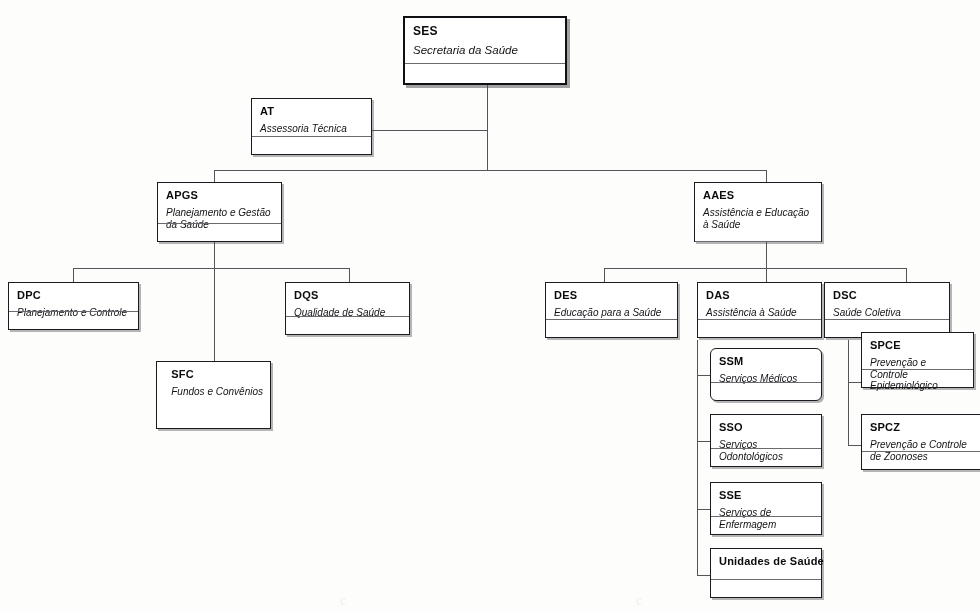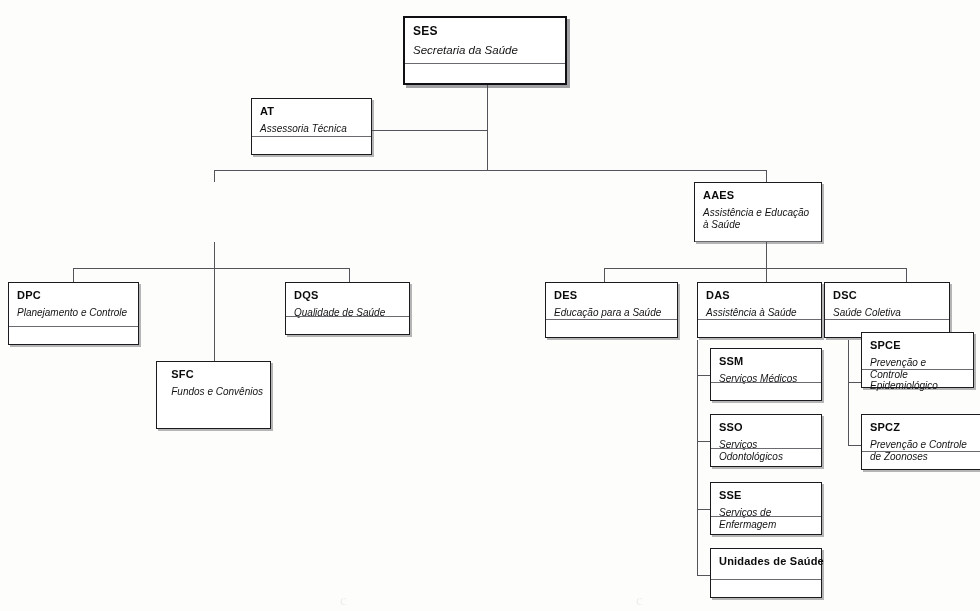--- a/index.html
+++ b/index.html
@@ -137,30 +137,37 @@
   </div>
 
   <div class="node" style="left:251px; top:98px; width:121px; height:57px;">
     <div class="node-body">
       <div class="node-code">AT</div>
       <div class="node-name">Assessoria Técnica</div>
     </div>
     <div class="node-foot"></div>
   </div>
 
+  <div class="node heavy" style="left:157px; top:182px; width:125px; height:60px;">
+    <div class="node-body">
+      <div class="node-code">APGS</div>
+      <div class="node-name">Planejamento e Gestão da Saúde</div>
+    </div>
+    <div class="node-foot"></div>
+  </div>
 
   <div class="node heavy" style="left:694px; top:182px; width:128px; height:60px;gap:48px;">
     <div class="node-body">
       <div class="node-code">AAES</div>
       <div class="node-name">Assistência e Educação à Saúde</div>
     </div>
     <div class="node-foot"></div>
   </div>
 
-  <div class="node" style="left:8px; top:282px; width:131px; height:63px;">
+  <div class="node" style="left:8px; top:282px; width:131px; height:48px;">
     <div class="node-body">
       <div class="node-code">DPC</div>
       <div class="node-name">Planejamento e Controle</div>
     </div>
     <div class="node-foot"></div>
   </div>
 
   <div class="node" style="left:285px; top:282px; width:125px; height:53px;">
     <div class="node-body">
       <div class="node-code">DQS</div>
@@ -194,21 +201,21 @@
   </div>
 
   <div class="node" style="left:824px; top:282px; width:126px; height:56px;">
     <div class="node-body">
       <div class="node-code">DSC</div>
       <div class="node-name">Saúde Coletiva</div>
     </div>
     <div class="node-foot"></div>
   </div>
 
-  <div class="node heavy" style="left:710px; top:348px; width:112px; height:53px;">
+  <div class="node heavy" style="left:710px; top:348px; width:112px; height:53px;border-radius:6px;">
     <div class="node-body">
       <div class="node-code">SSM</div>
       <div class="node-name">Serviços Médicos</div>
     </div>
     <div class="node-foot"></div>
   </div>
 
   <div class="node heavy" style="left:710px; top:414px; width:112px; height:53px;">
     <div class="node-body">
       <div class="node-code">SSO</div>

